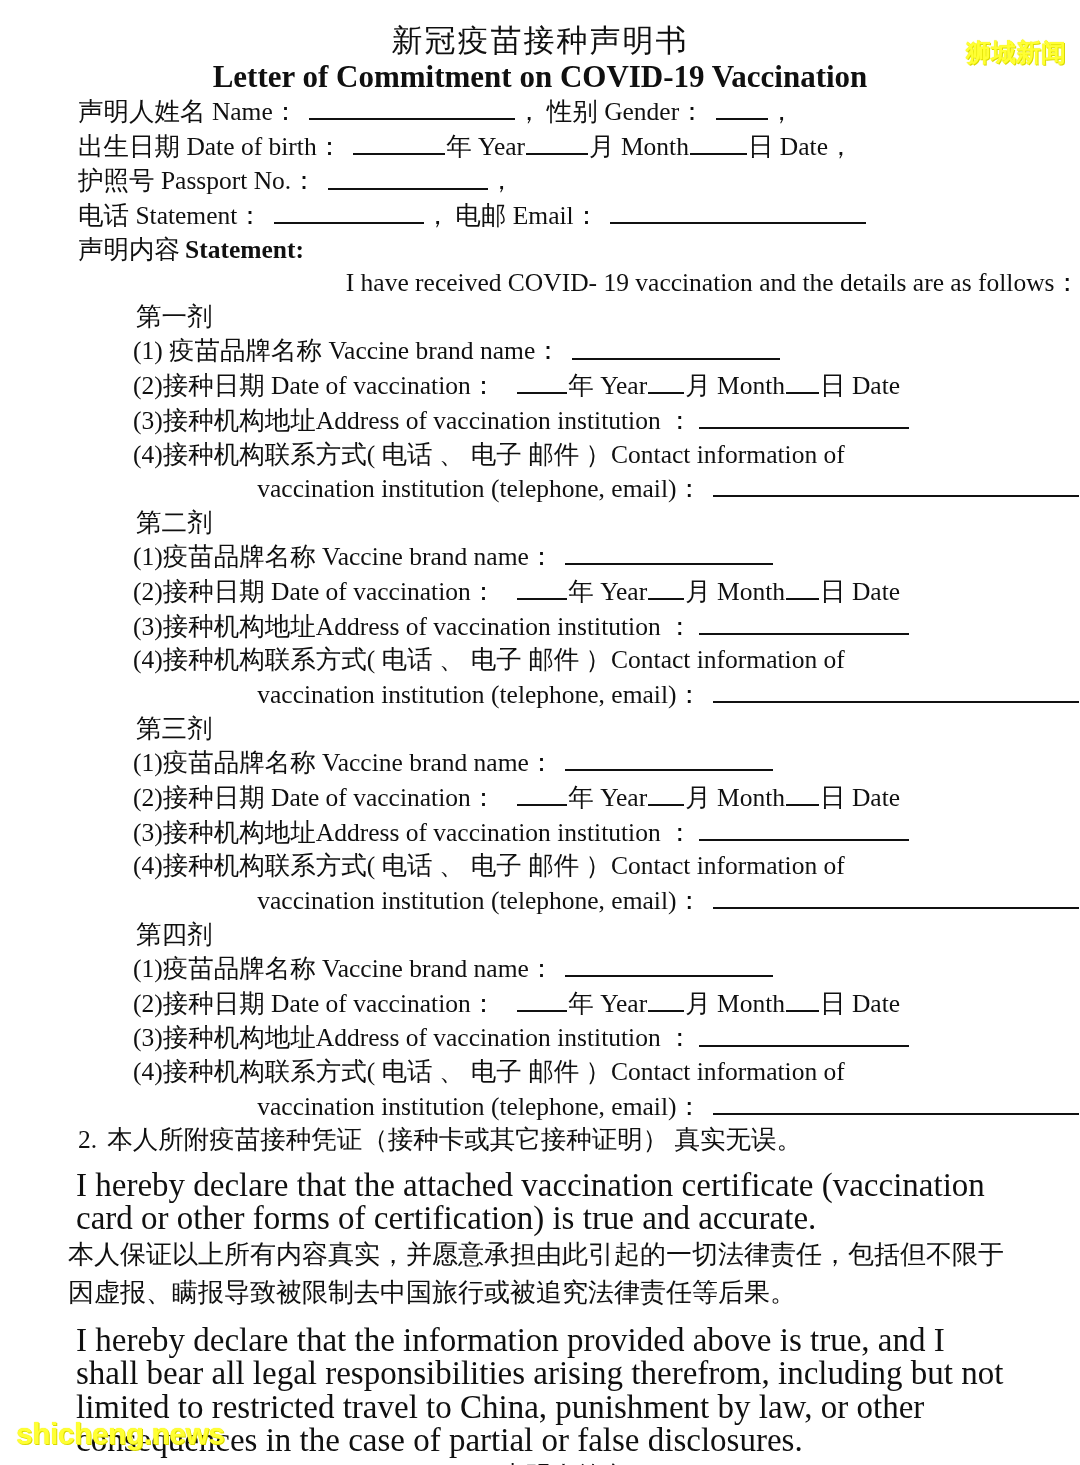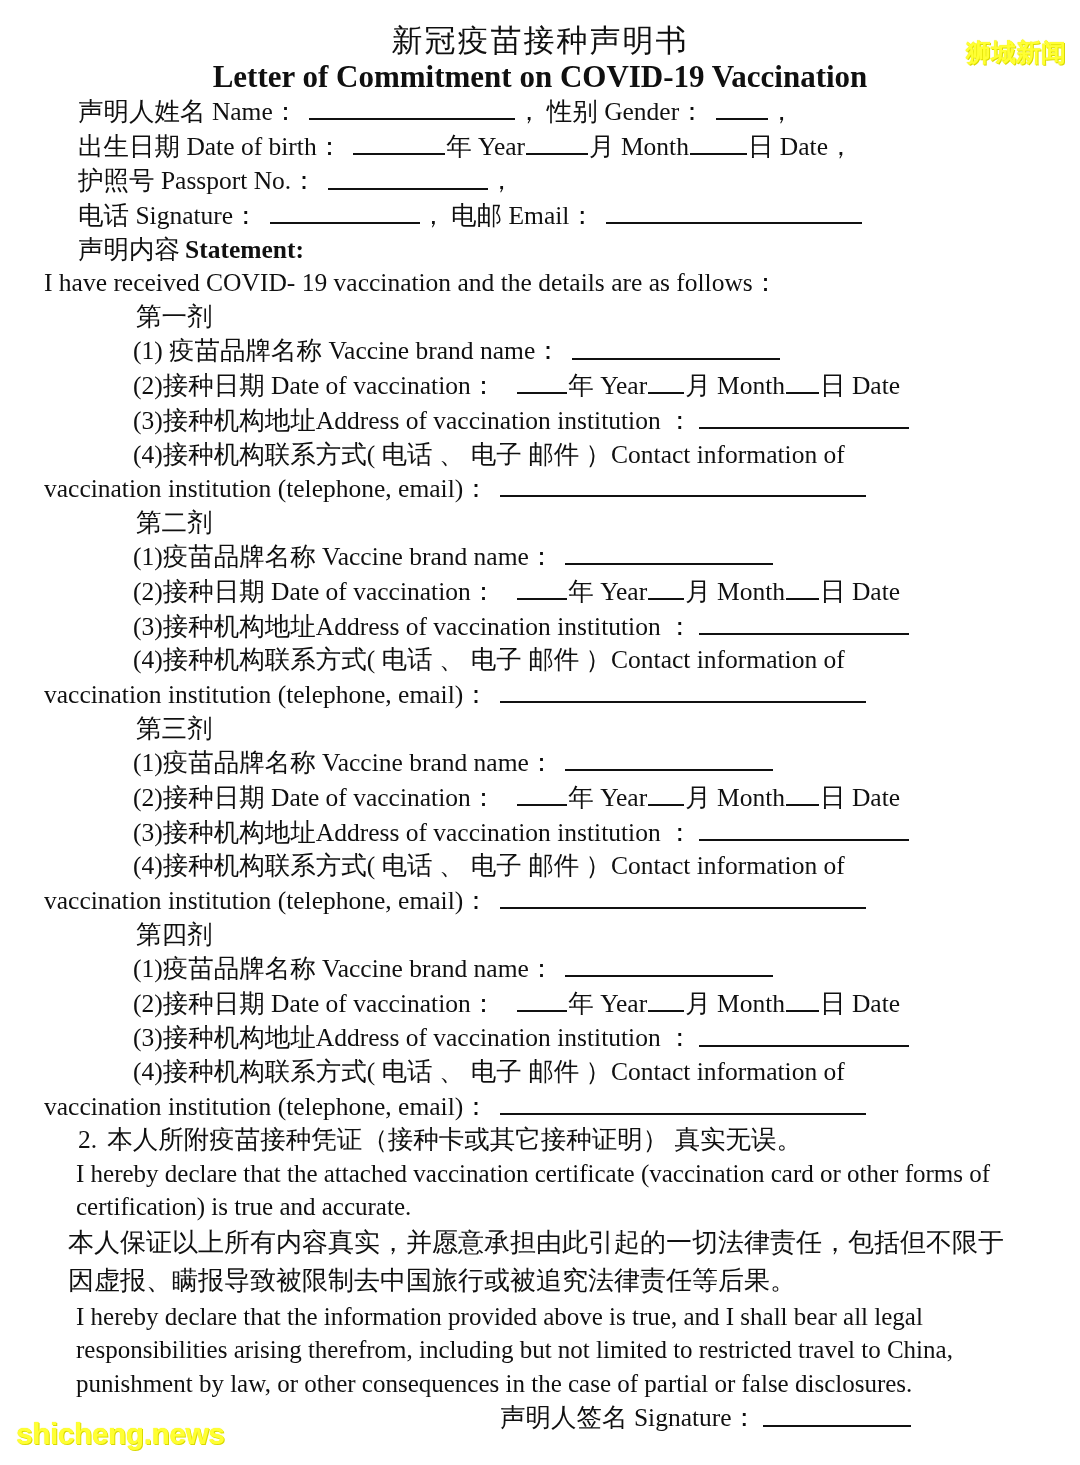--- a/index.html
+++ b/index.html
@@ -65,21 +65,21 @@
     padding: 0 0 0 0;
   }
   .ln {
     font-size: 25.5px;
     line-height: 33.5px;
     white-space: nowrap;
     padding-left: 78px;
   }
   .ln.i1 { padding-left: 136px; }
   .ln.i2 { padding-left: 133px; }
-  .ln.flush { padding-left: 44px; }
+  .ln.flush { padding-left: 64px; text-align: right; }
 
   .b { font-weight: bold; }
 
   
   .blank {
     display: inline-block;
     border-bottom: 2px solid #111;
     vertical-align: baseline;
     height: 0.95em;
     margin: 0 1px;
@@ -99,24 +99,25 @@
   .u-addr   { width: 210px; }
   .u-contact{ width: 366px; }
   .u-sign   { width: 148px; }
 
   .sp { display: inline-block; width: 10px; }
   .sp-s { display: inline-block; width: 5px; }
   .sp-l { display: inline-block; width: 20px; }
 
   
   .para {
-    font-size: 25px;
+    font-size: 33px;
     line-height: 33.5px;
     padding-left: 76px;
     padding-right: 70px;
+    margin-top: 12px;
   }
   .para-cn {
     font-size: 26px;
     line-height: 38px;
     padding-left: 68px;
     padding-right: 60px;
   }
 
   .sig-row {
     font-size: 25.5px;
@@ -144,21 +145,21 @@
 
     <div class="ln">
       <span>出生日期 Date of birth：</span><span class="sp"></span><span class="blank u-year"></span><span>年 Year</span><span class="blank u-month"></span><span>月 Month</span><span class="blank u-date"></span><span>日 Date，</span>
     </div>
 
     <div class="ln">
       <span>护照号 Passport No.：</span><span class="sp"></span><span class="blank u-pass"></span><span>，</span>
     </div>
 
     <div class="ln">
-      <span>电话 Signature：</span><span class="sp"></span><span class="blank u-tel"></span><span>，</span><span class="sp-s"></span><span>电邮 Email：</span><span class="sp"></span><span class="blank u-email"></span>
+      <span>电话 Statement：</span><span class="sp"></span><span class="blank u-tel"></span><span>，</span><span class="sp-s"></span><span>电邮 Email：</span><span class="sp"></span><span class="blank u-email"></span>
     </div>
 
     <div class="ln">
       <span>声明内容</span><span class="sp-s"></span><span class="b">Statement:</span>
     </div>
 
     <div class="ln flush">I have received COVID- 19 vaccination and the details are as follows：</div>
 
     <div class="ln i1">第一剂</div>
     <div class="ln i2">

